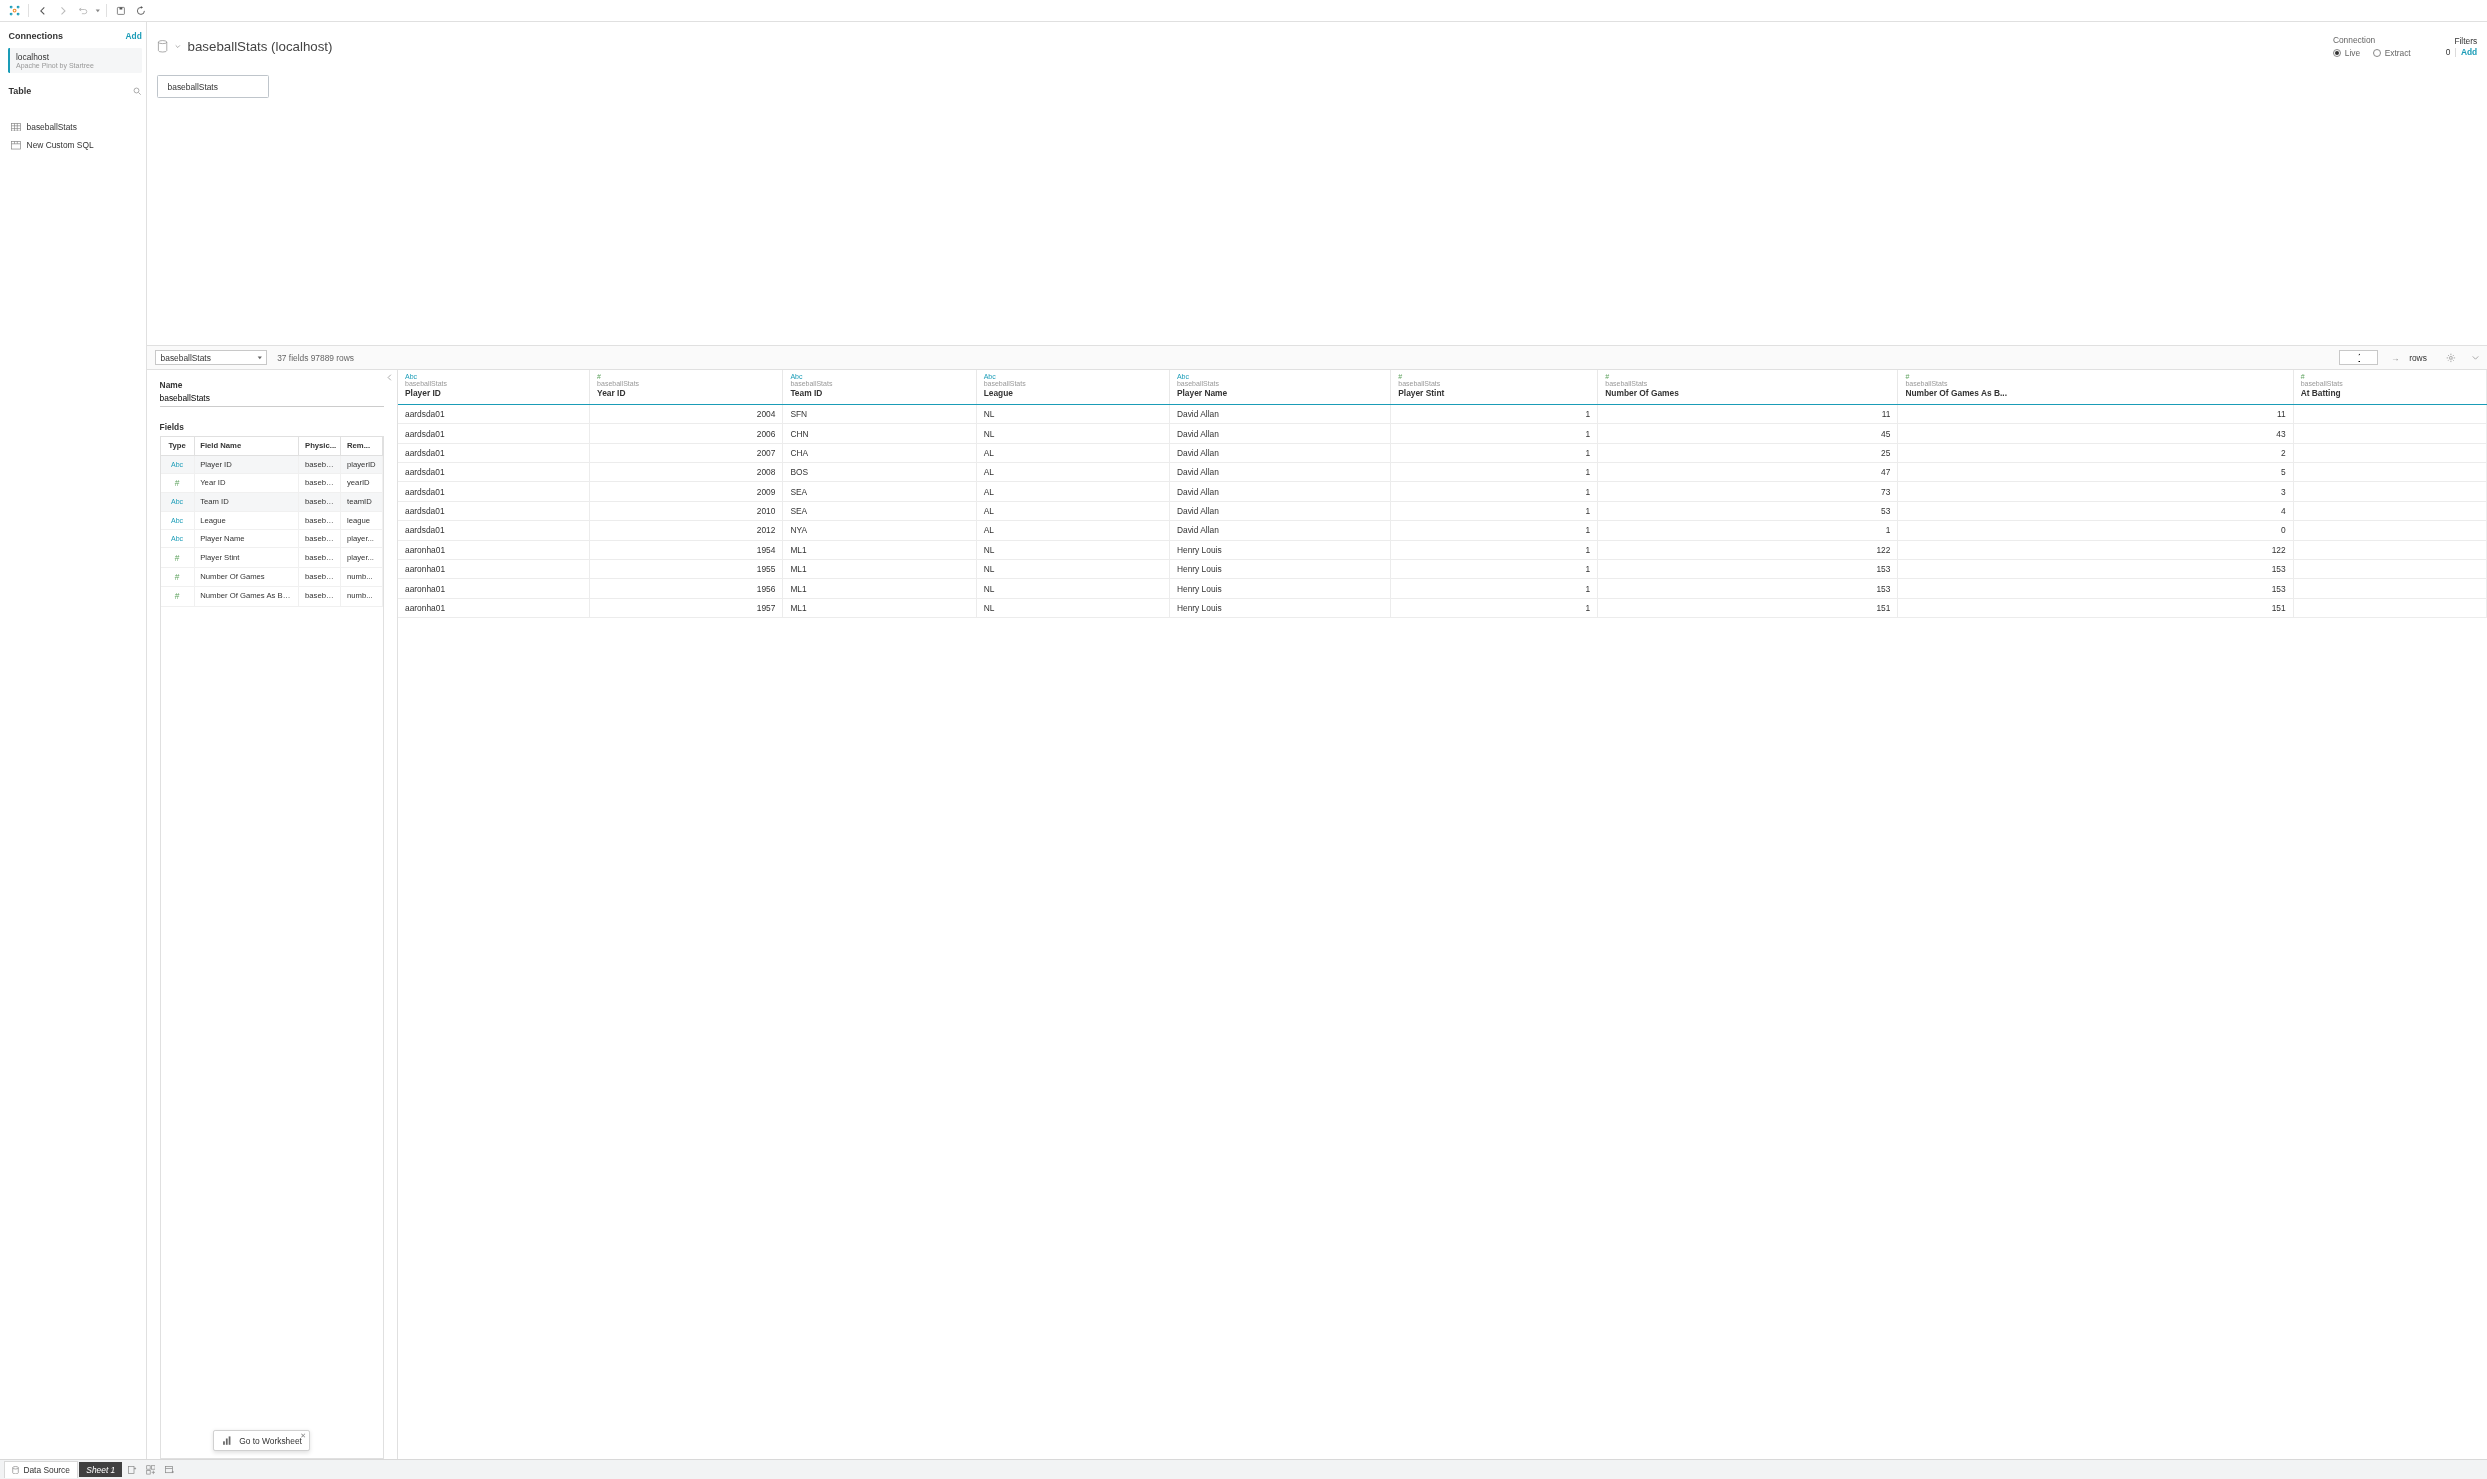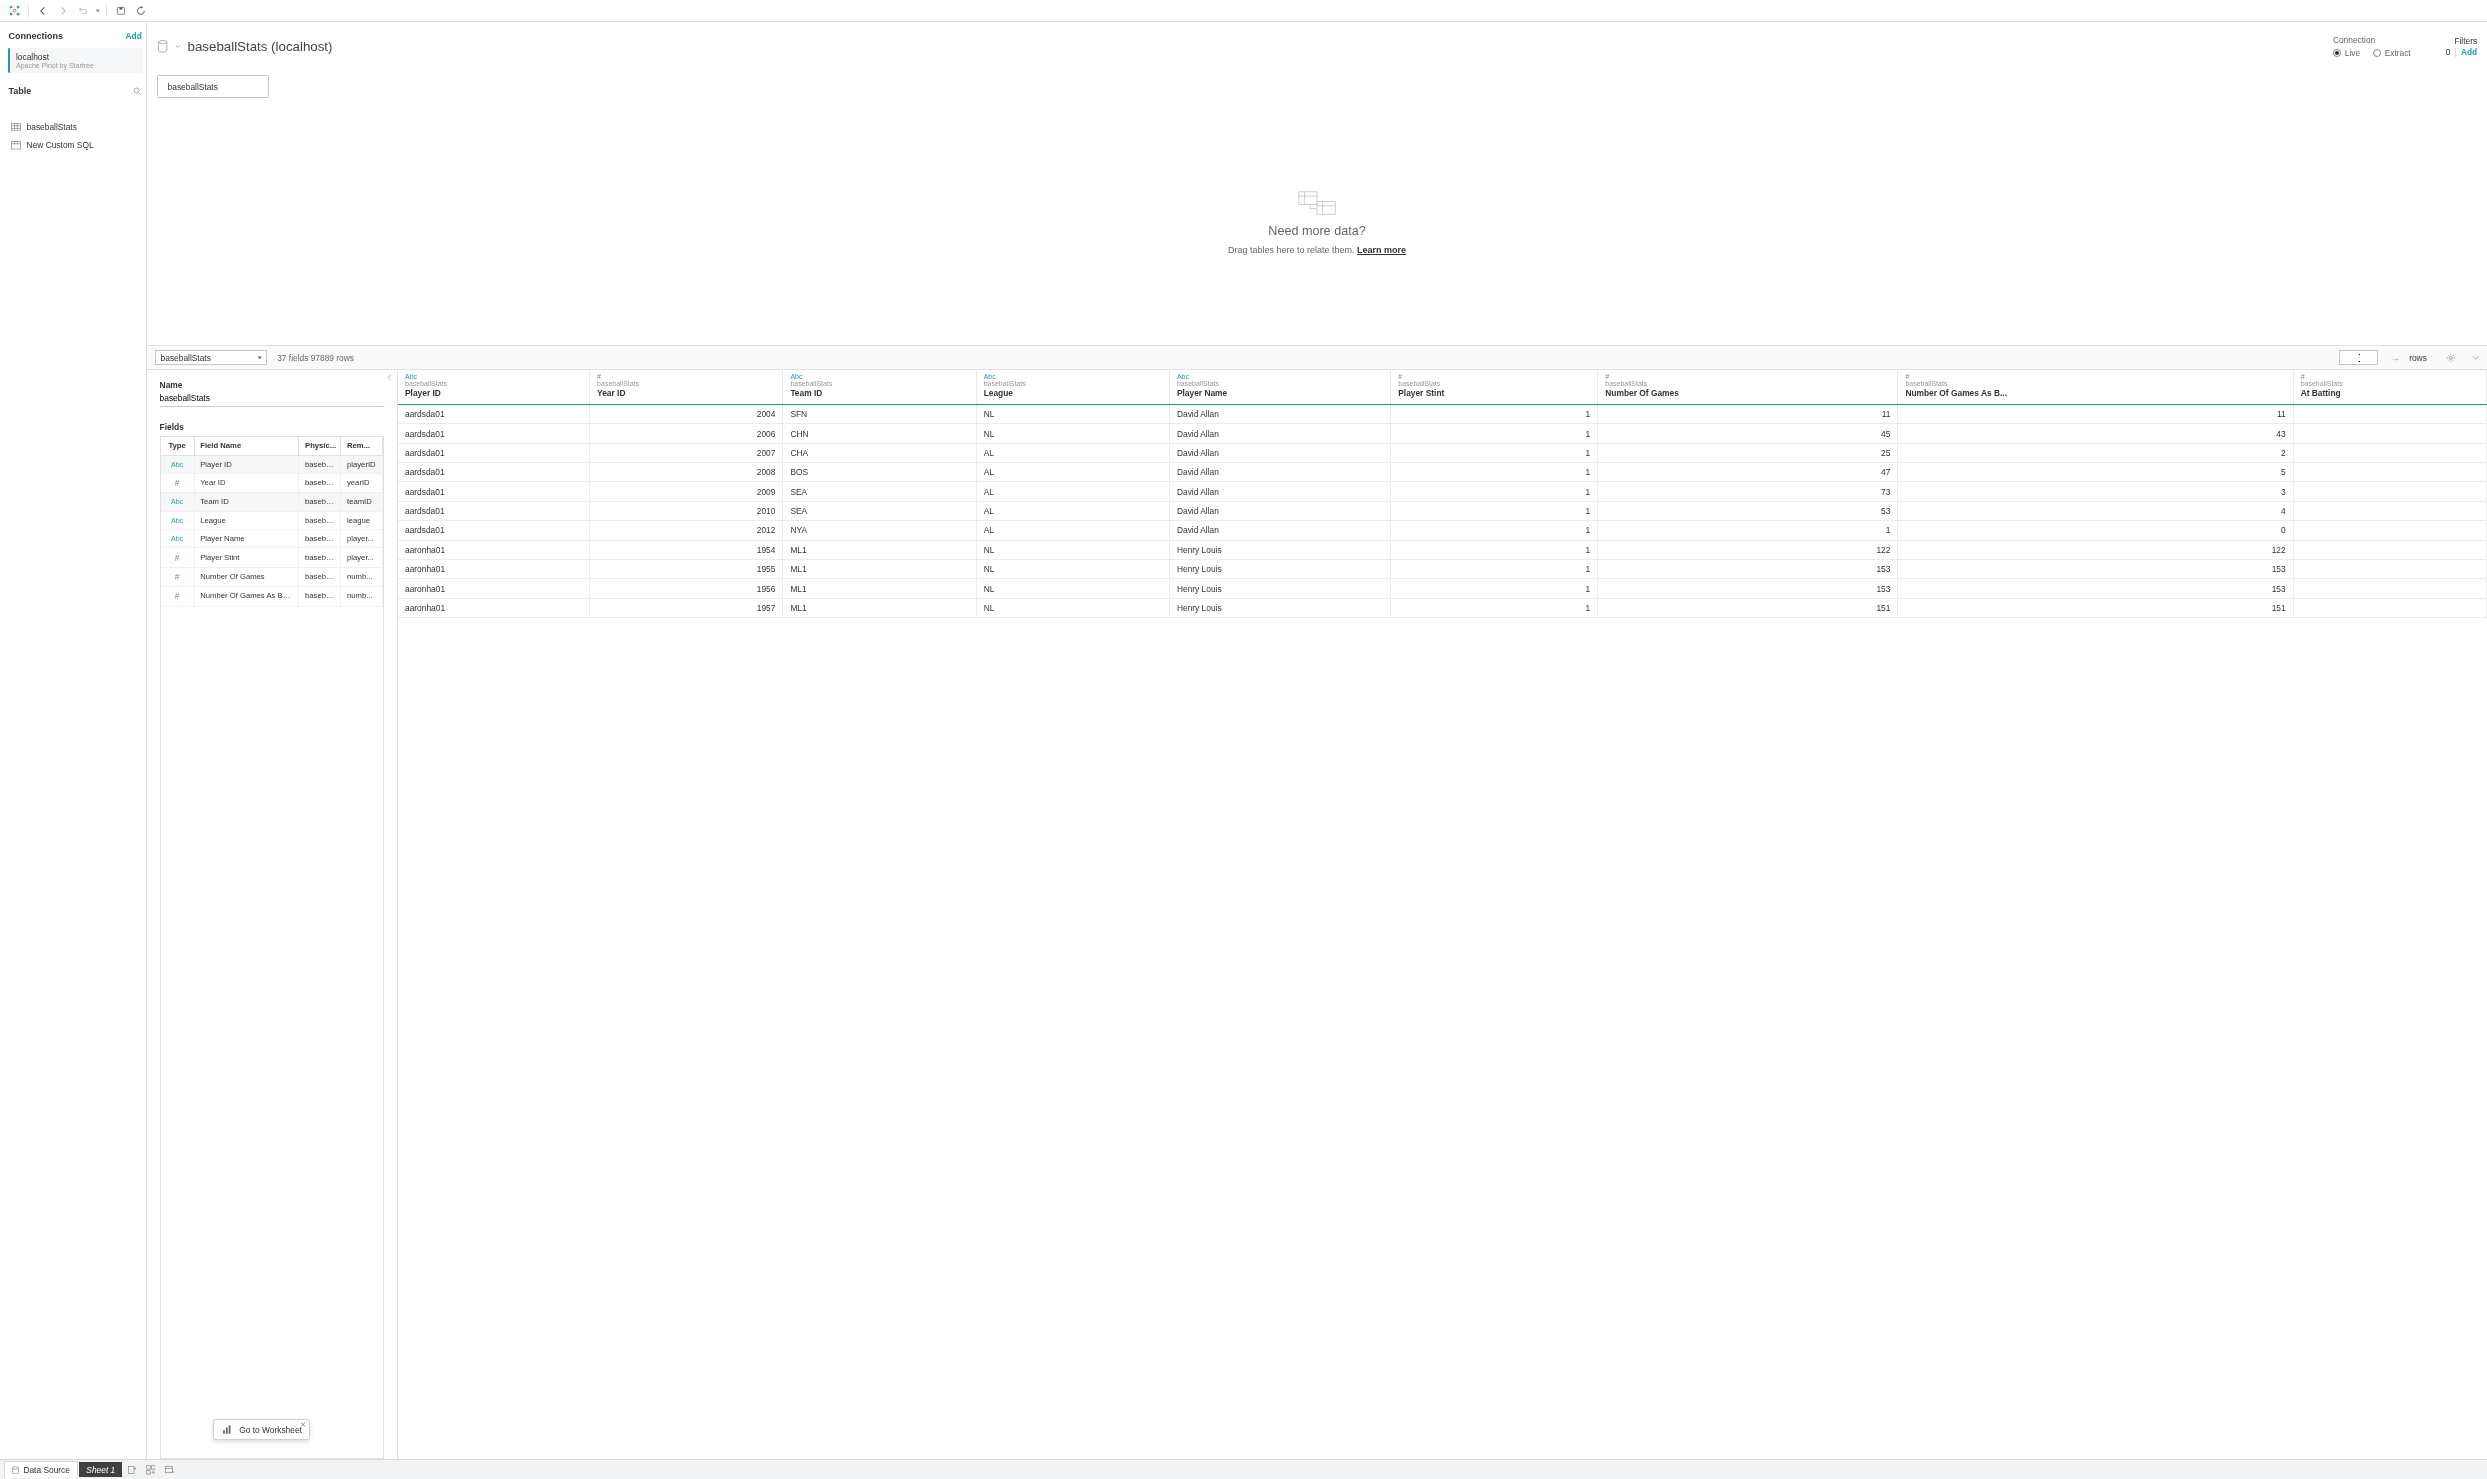--- a/index.html
+++ b/index.html
@@ -75,21 +75,21 @@
 .grid thead th .g-type { font-size: 7px; }
 .grid thead th .g-src { color: #999; font-size: 7px; }
 .grid thead th .g-name { font-size: 8.4px; font-weight: 600; color: #333; margin-top: 1.4px; white-space: nowrap; }
 .grid thead th.num .g-type { color: #5fa35f; }
 .grid thead th.str .g-type { color: #1a9cb7; }
 .grid thead th.num { text-align: left; }
 .grid tbody td { border-bottom: 0.7px solid #ececec; border-right: 0.7px solid #ececec; padding: 4.2px 7px; font-size: 8.4px; white-space: nowrap; }
 .grid tbody td.num { text-align: right; }
 
 
-.tooltip { position: absolute; bottom: 19px; left: 66px; background: #fff; border: 0.7px solid #d0d0d0; border-radius: 2.1px; box-shadow: 0 1.4px 4.2px rgba(0,0,0,.12); display: flex; align-items: center; padding: 4.2px 7px; gap: 7px; font-size: 8.4px; z-index: 20; }
+.tooltip { position: absolute; bottom: 8px; left: 66px; background: #fff; border: 0.7px solid #d0d0d0; border-radius: 2.1px; box-shadow: 0 1.4px 4.2px rgba(0,0,0,.12); display: flex; align-items: center; padding: 4.2px 7px; gap: 7px; font-size: 8.4px; z-index: 20; }
 .tooltip .close { position: absolute; top: 1.4px; right: 2.8px; color: #888; cursor: pointer; font-size: 7px; }
 
 
 .tabsbar { height: 19.6px; background: #f2f3f4; border-top: 0.7px solid #d8d8d8; display: flex; align-items: center; padding: 0 4.2px; gap: 1.4px; font-size: 8.4px; }
 .tab { padding: 2.8px 7px; display: flex; align-items: center; gap: 4.2px; cursor: pointer; }
 .tab.ds { background: #fff; border: 0.7px solid #d8d8d8; border-bottom: none; }
 .tab.active { background: #404040; color: #fff; font-style: italic; }
 .tab-btn { width: 17px; height: 15.4px; display: flex; align-items: center; justify-content: center; cursor: pointer; color: #666; }
 
 svg { display: block; }
@@ -228,38 +228,20 @@
         <div class="filters-row">
           <span>0</span>
           <span class="filters-sep">|</span>
           <span class="sb-add">Add</span>
         </div>
       </div>
     </div>
 
     <div class="canvas">
       <div class="logical-table">baseballStats</div>
-      <div class="canvas-center">
-        <span>
-          <svg width="42" height="28" viewBox="0 0 60 40">
-            <rect x="4" y="4" width="26" height="18" stroke="#b8b8b8" fill="none"></rect>
-              <line x1="4" y1="10" x2="30" y2="10" stroke="#b8b8b8"></line>
-              <line x1="12" y1="4" x2="12" y2="22" stroke="#b8b8b8"></line>
-            <rect x="30" y="18" width="26" height="18" stroke="#b8b8b8" fill="#fff"></rect>
-              <line x1="30" y1="24" x2="56" y2="24" stroke="#b8b8b8"></line>
-              <line x1="38" y1="18" x2="38" y2="36" stroke="#b8b8b8"></line>
-            <path d="M20 22 V28 H30" stroke="#b8b8b8" fill="none"></path>
-          </svg>
-        </span>
-        <div class="need-title">Need more data?</div>
-        <div class="need-sub">
-          <span>Drag tables here to relate them.</span>
-          <a>Learn more</a>
-        </div>
-      </div>
     </div>
 
     <div class="midbar">
       <div class="mid-select">
         <span>baseballStats</span>
         <svg width="5.6" height="5.6" viewBox="0 0 8 8">
             <path d="M1 2 L4 6 L7 2" fill="#666"></path>
           </svg>
       </div>
       <span style="color:#666">37 fields 97889 rows</span>

